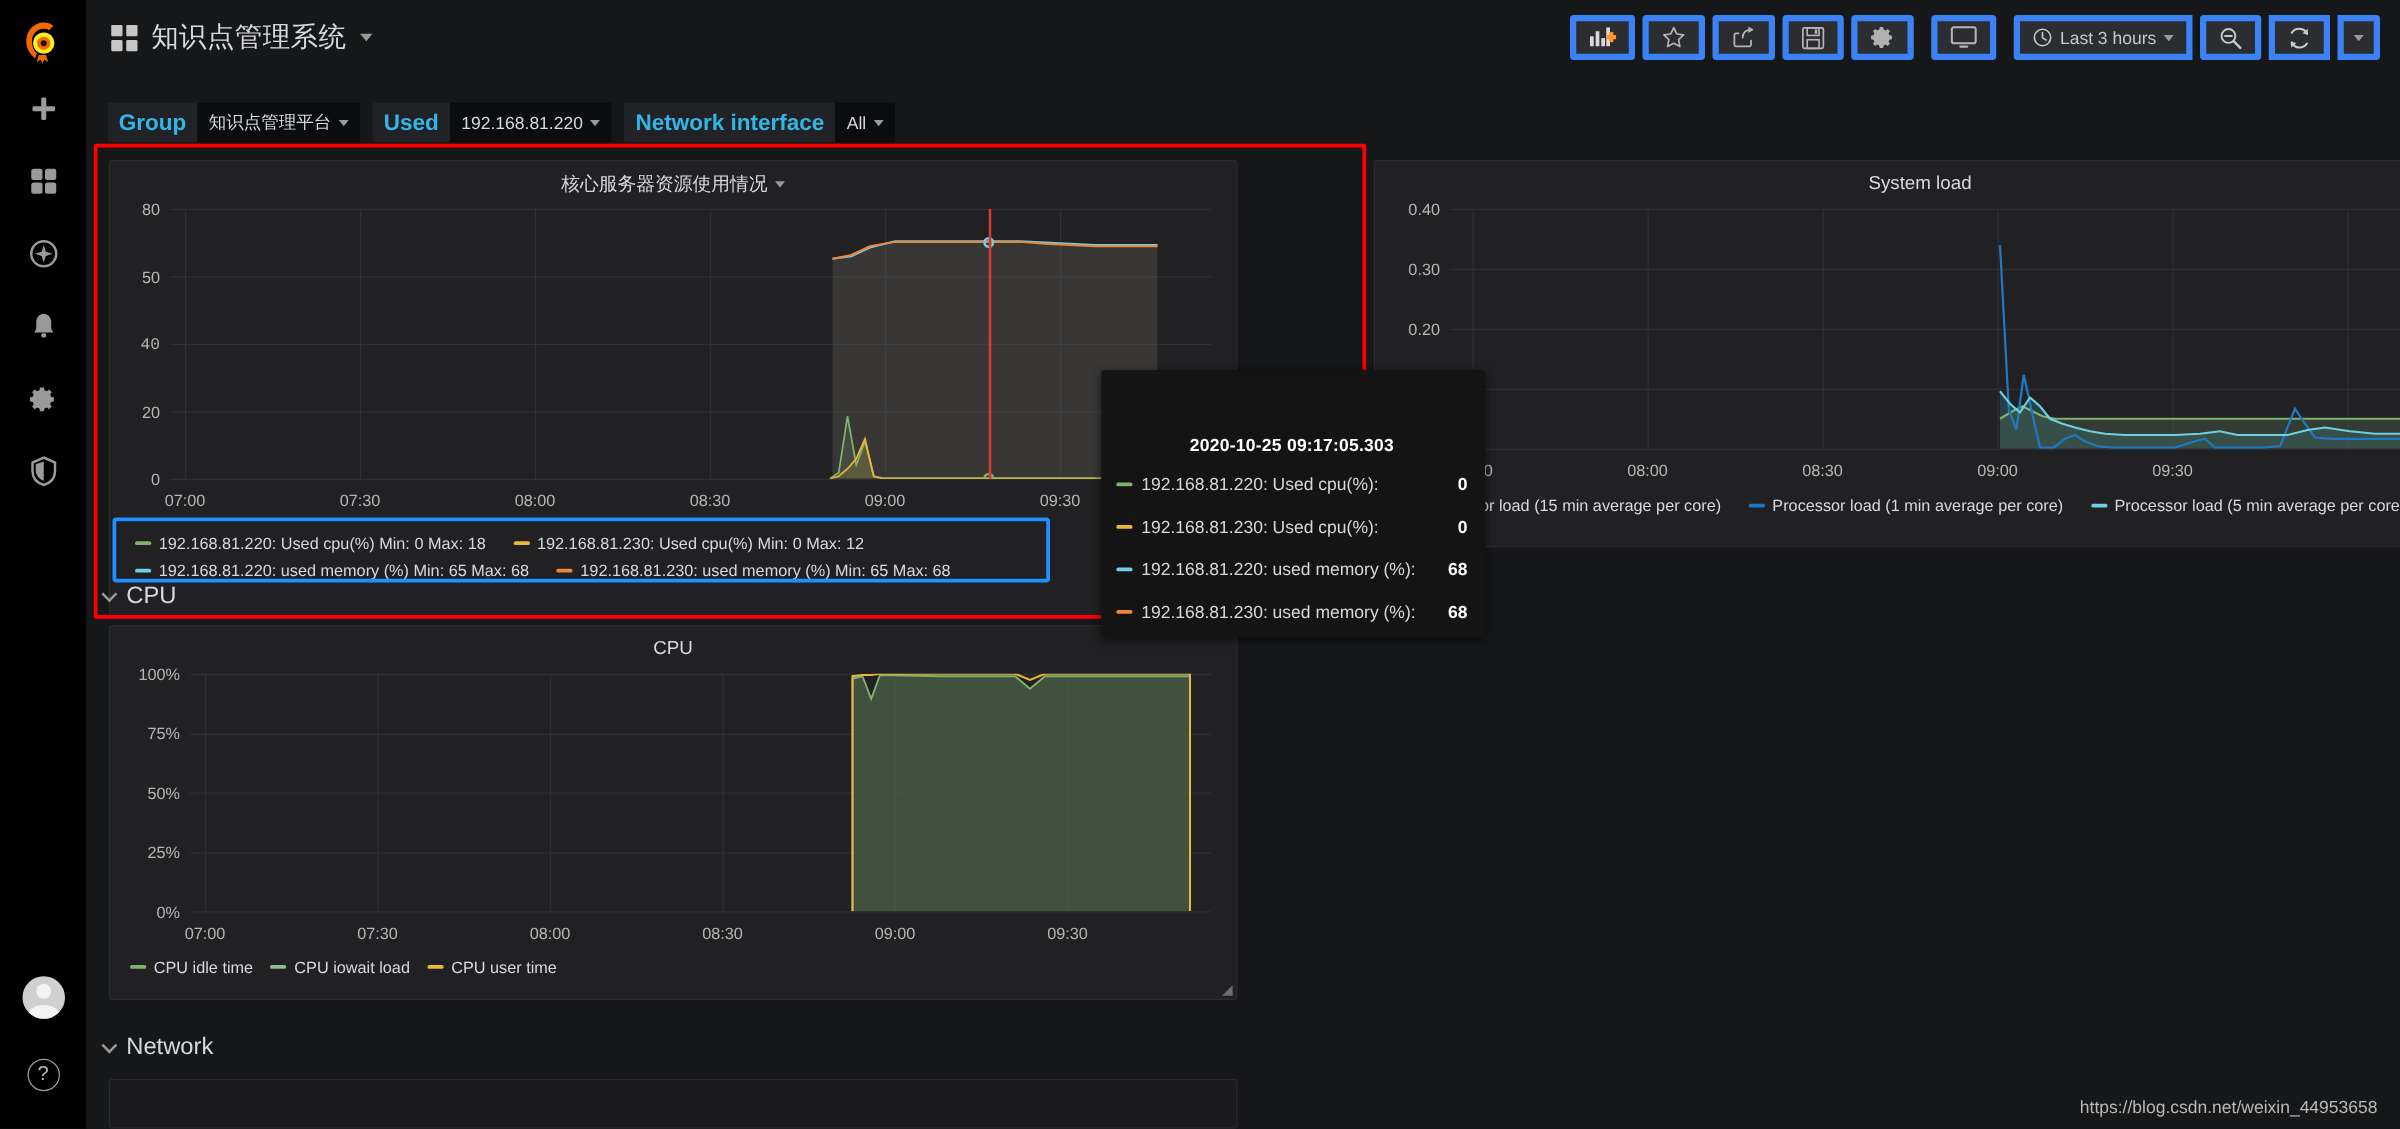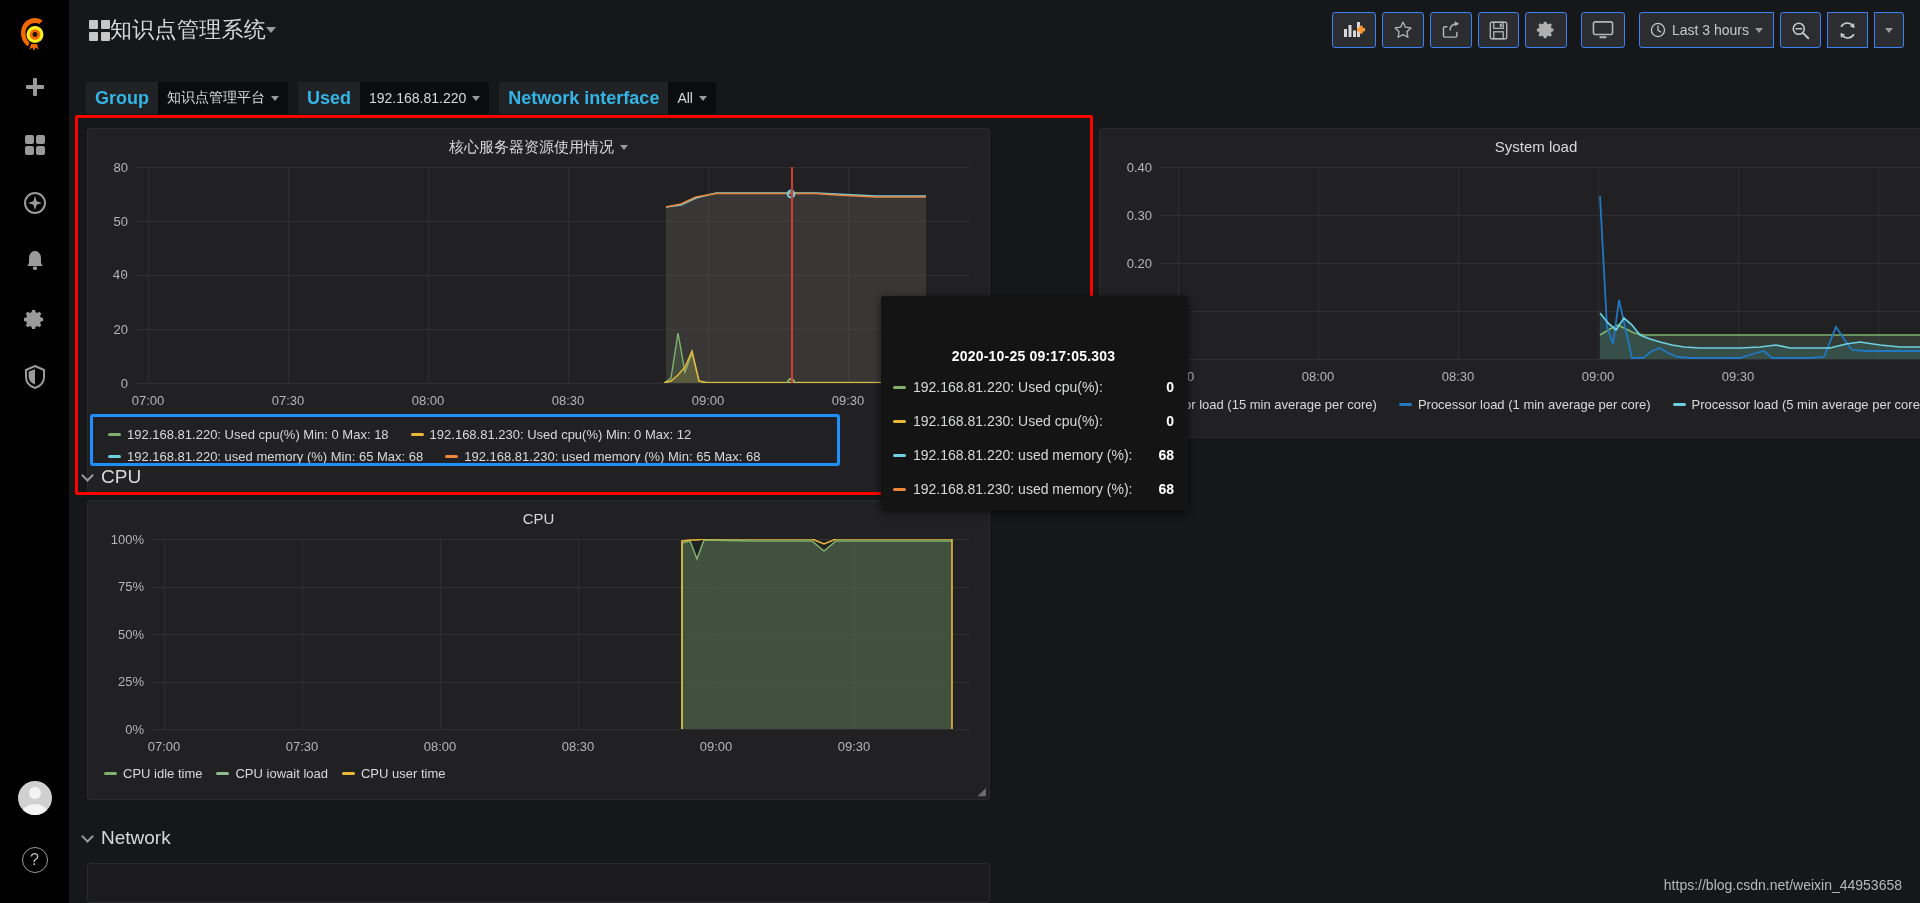--- a/index.html
+++ b/index.html
@@ -43,33 +43,33 @@
     width:26px;height:26px;border-radius:50%;border:1.6px solid #9a9a9a;
     color:#bdbdbd; font-size:16px; display:flex;align-items:center;justify-content:center;
   }
 
   
   #topnav {
     position: absolute; left: 69px; top: 0; right: 0; height: 60px;
     background: #161719;
     display: flex; align-items: center;
   }
-  .dash-title-wrap { display:flex; align-items:center; margin-left: 20px; }
+  .dash-title-wrap { display:flex; align-items:center; margin-left: 20px; gap: 11px; }
   .grid-4 { display:grid; grid-template-columns: 9px 9px; grid-template-rows: 9px 9px; gap:3px; }
   .grid-4 i { background: #c7c7c7; border-radius: 1px; display:block; }
   .dash-title { color: #d8d9da; font-size: 22px; letter-spacing: .3px; }
   .caret-dn { width:0;height:0;border-left:5px solid transparent;border-right:5px solid transparent;
               border-top:6px solid #9a9a9a; display:inline-block; }
   .caret-dn.sm { border-left-width:4px;border-right-width:4px;border-top-width:5px; }
 
   #topnav .right-tools { margin-left:auto; display:flex; align-items:center; gap:6px; padding-right:16px; }
   .tbtn {
     height: 36px; min-width: 40px; padding: 0 10px; background: #2c2d30;
     border-radius: 3px; display:flex; align-items:center; justify-content:center;
-    color:#b5b5b5; font-size: 14px; gap:6px; border: 1px solid #3b82f6;
+    color:#b5b5b5; font-size: 14px; gap:6px; border: 5px solid #3b82f6;
   }
   .tbtn.grp { border-radius: 3px 0 0 3px; }
   .tbtn.grp2 { border-radius: 0; }
   .tbtn.grp3 { border-radius: 0 3px 3px 0; min-width: 30px; padding:0 8px; }
   .time-text { color:#c8c9ca; font-size:14px; white-space:nowrap; }
 
   
   #varsrow {
     position: absolute; left: 86px; top: 82px; display: flex; gap: 10px; z-index: 5;
   }

